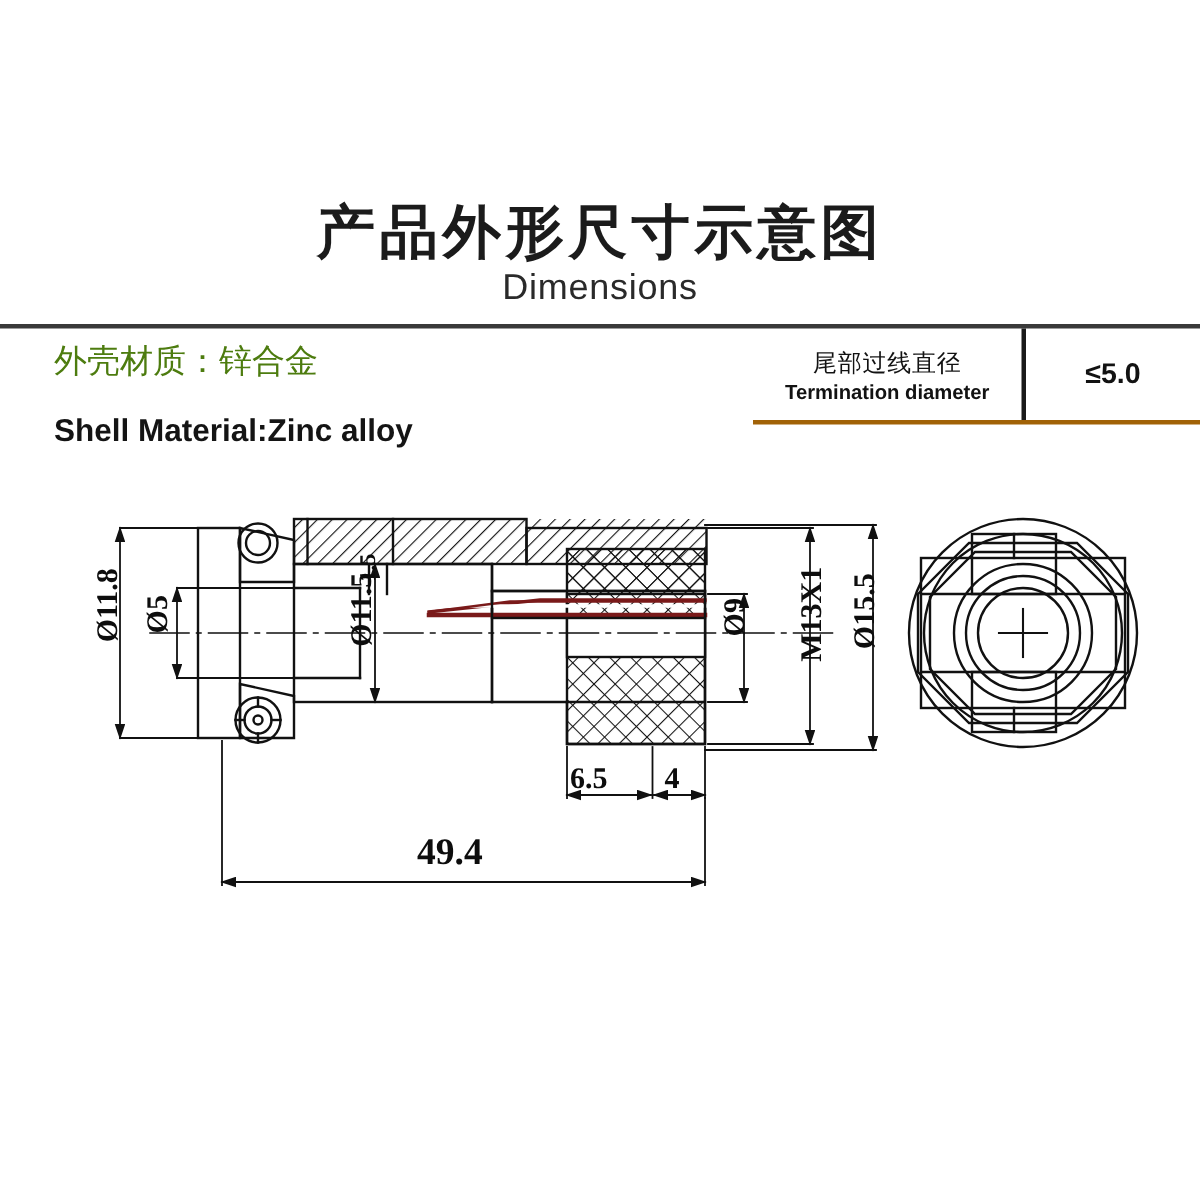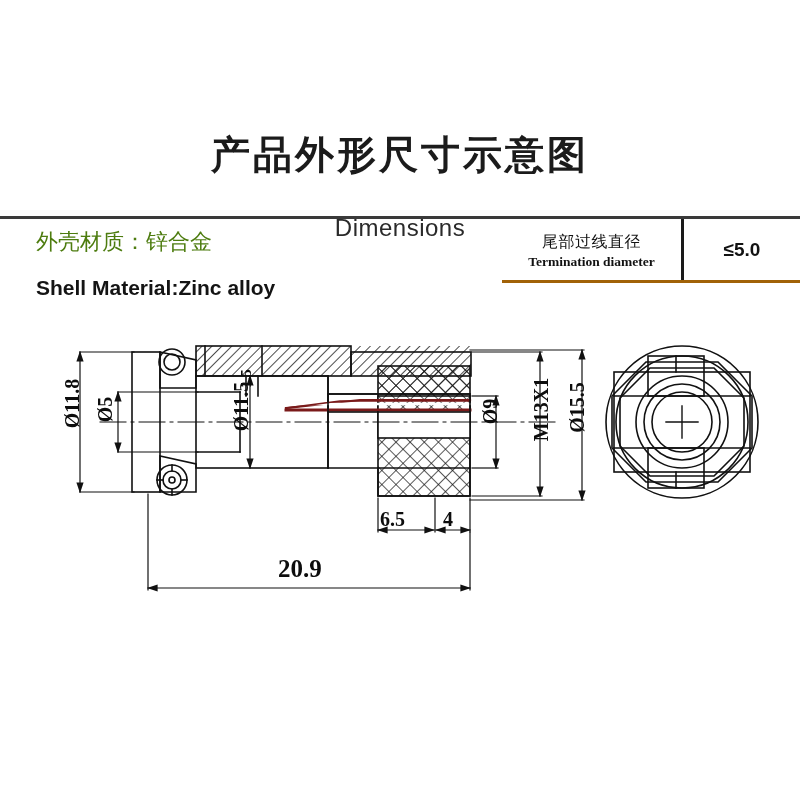--- a/index.html
+++ b/index.html
@@ -5,40 +5,40 @@
   html,body{margin:0;padding:0;background:#ffffff;}
   body{width:800px;height:800px;overflow:hidden;
        font-family:"Liberation Sans","DejaVu Sans",sans-serif;color:#111;}
   #page{position:relative;width:800px;height:800px;background:#fff;}
 
   
   .title-cn{position:absolute;left:0;top:128px;width:800px;text-align:center;
             font-size:39px;font-weight:600;letter-spacing:3px;color:#1b1b1b;
             font-family:"DejaVu Sans","Liberation Sans",sans-serif;}
   .title-en{position:absolute;left:0;top:178px;width:800px;text-align:center;
-            font-size:24px;font-weight:400;color:#2a2a2a;letter-spacing:.5px;margin-top:36px;}
+            font-size:24px;font-weight:400;color:#2a2a2a;letter-spacing:.5px;}
 
   .rule{position:absolute;left:0;top:216px;width:800px;height:3px;background:#3a3a3a;}
 
   
   .mat{position:absolute;left:36px;top:228px;line-height:1.30;}
   .mat .cn{font-size:22px;font-weight:500;color:#4d7c0f;
            font-family:"DejaVu Sans","Liberation Sans",sans-serif;white-space:nowrap;}
   .mat .en{font-size:21px;font-weight:600;color:#141414;white-space:nowrap;margin-top:17px;}
 
   
   .tbl{position:absolute;left:502px;top:219px;height:61px;
        border-bottom:3px solid #a16207;display:flex;}
   .tbl .cell{display:flex;flex-direction:column;align-items:center;justify-content:center;
              box-sizing:border-box;}
   .tbl .c1{width:182px;border-right:3px solid #1a1a1a;padding-top:2px;}
   .tbl .c2{width:116px;}
   .tbl .t-cn{font-size:16px;font-weight:500;color:#121212;letter-spacing:.5px;
              font-family:"DejaVu Sans","Liberation Sans",sans-serif;}
-  .tbl .t-en{font-size:13.5px;font-weight:600;color:#121212;margin-top:1px;font-family:Liberation Serif, serif;}
+  .tbl .t-en{font-size:13.5px;font-weight:600;color:#121212;margin-top:1px;}
   .tbl .t-val{font-size:19px;font-weight:600;color:#121212;text-align:right;}
 
   
   #draw{position:absolute;left:0;top:300px;width:800px;height:320px;}
 
   
   .dim{position:absolute;font-size:20px;font-weight:700;color:#0d0d0d;
        font-family:"Liberation Serif","DejaVu Serif",serif;white-space:nowrap;}
   .rot{transform-origin:50% 50%;transform:rotate(-90deg);}
   .dim-sm{font-size:15px;}
@@ -227,15 +227,15 @@
   <div class="dim rot" style="left:478px;top:400px;">Ø9</div>
 
   <div class="dim rot" style="left:510px;top:398px;">M13X1</div>
 
   <div class="dim rot" style="left:552px;top:396px;">Ø15.5</div>
 
   <div class="dim" style="left:380px;top:508px;">6.5</div>
 
   <div class="dim" style="left:443px;top:508px;">4</div>
 
-  <div class="dim" style="left:278px;top:555px;font-size:25px;">20.9</div>
+  <div class="dim" style="left:278px;top:555px;font-size:25px;">49.4</div>
 
 </div>
 
 </body></html>

